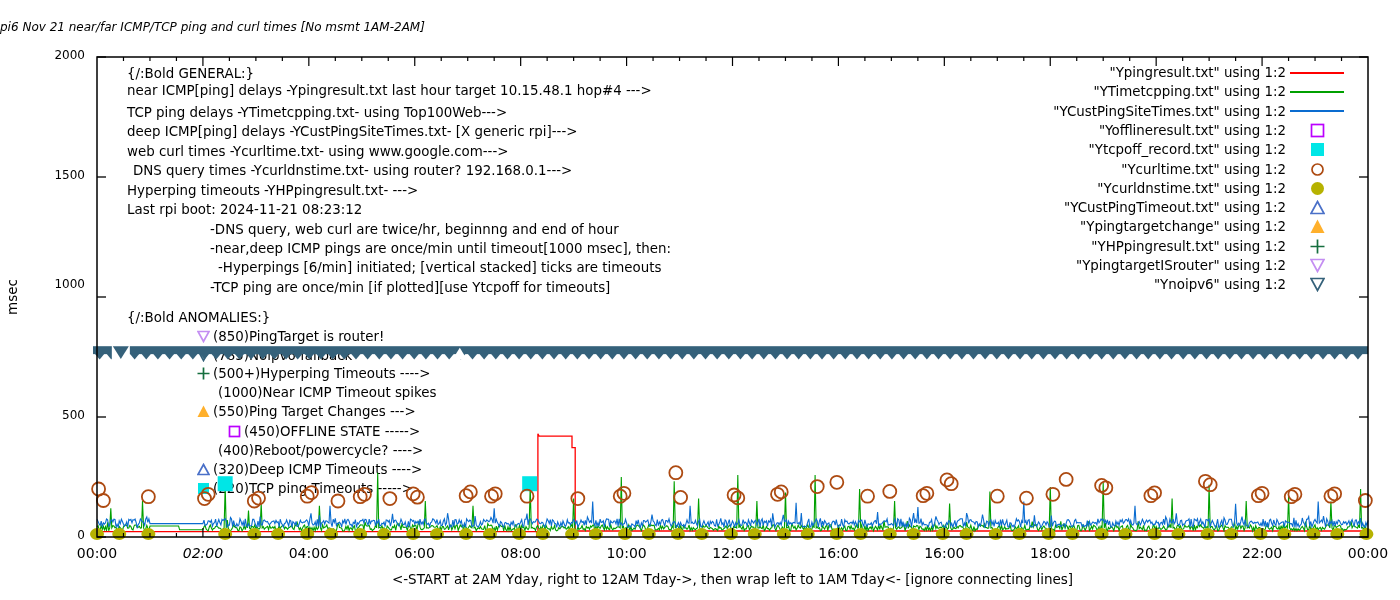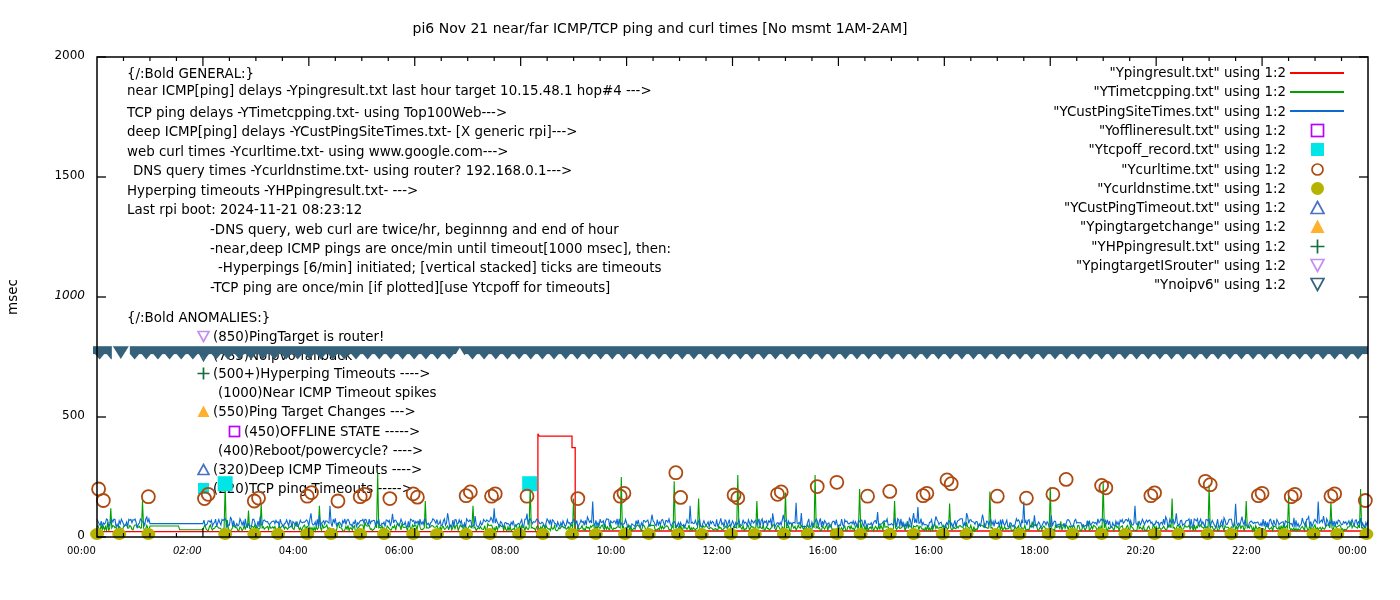--- a/index.html
+++ b/index.html
@@ -1,35 +1,36 @@
 <!DOCTYPE html>
 <html><head>
 <meta charset="utf-8">
 <style>
   html,body{margin:0;padding:0;background:#fff;}
   body{font-family:"DejaVu Sans",sans-serif;color:#000;}
   .screen{position:relative;width:1400px;height:600px;background:#fff;overflow:hidden;}
-  .title{position:absolute;top:20px;left:0;width:1320px;text-align:center;font-size:14px;z-index:3;}
+  .title{position:absolute;top:20px;left:0;width:1320px;font-size:12px;z-index:3;font-style:italic;}
   .xlabel{position:absolute;top:571px;left:97px;width:1271px;text-align:center;font-size:13.5px;z-index:3;}
   .ylabel{position:absolute;top:289px;left:-43px;width:110px;text-align:center;font-size:13.5px;transform:rotate(-90deg);z-index:3;}
   .ann{position:absolute;font-size:13.4px;line-height:15px;white-space:pre;z-index:1;}
   .ann svg{vertical-align:-2px;margin-right:3px;}
   #plot{position:absolute;top:0;left:0;z-index:2;}
   .ytick{position:absolute;left:25px;width:60px;text-align:right;font-size:12px;z-index:3;}
-  .xtick{position:absolute;top:545px;width:60px;text-align:left;font-size:10px;z-index:3;}
+  .xtick{position:absolute;top:545px;width:60px;text-align:center;font-size:14px;z-index:3;}
   .lg-row{position:absolute;right:52px;height:19px;display:flex;align-items:center;z-index:3;}
   .lg-label{font-size:13.4px;white-space:pre;}
   .lg-marker{width:62px;display:flex;justify-content:center;align-items:center;}
 </style>
 </head>
 <body>
 
 <div class="screen">
   <div class="title">pi6 Nov 21  near/far ICMP/TCP ping and curl times [No msmt 1AM-2AM]</div>
   <div class="ylabel">msec</div>
+  <div class="xlabel">&lt;-START at 2AM Yday, right to 12AM Tday-&gt;, then wrap left to 1AM Tday&lt;- [ignore connecting lines]</div>
   <div id="annotations">
       <div class="ann" style="left: 127px; top: 66px;"><span>{/:Bold GENERAL:}</span></div>
       <div class="ann" style="left: 127px; top: 83px;"><span>near ICMP[ping] delays -Ypingresult.txt last hour target 10.15.48.1 hop#4 ---&gt;</span></div>
       <div class="ann" style="left: 127px; top: 105px;"><span>TCP ping delays -YTimetcpping.txt- using Top100Web---&gt;</span></div>
       <div class="ann" style="left: 127px; top: 124px;"><span>deep ICMP[ping] delays -YCustPingSiteTimes.txt- [X generic rpi]---&gt;</span></div>
       <div class="ann" style="left: 127px; top: 144px;"><span>web curl times -Ycurltime.txt- using www.google.com---&gt;</span></div>
       <div class="ann" style="left: 133px; top: 163px;"><span>DNS query times -Ycurldnstime.txt- using router? 192.168.0.1---&gt;</span></div>
       <div class="ann" style="left: 127px; top: 183px;"><span>Hyperping timeouts -YHPpingresult.txt- ---&gt;</span></div>
       <div class="ann" style="left: 127px; top: 202px;"><span>Last rpi boot: 2024-11-21 08:23:12</span></div>
       <div class="ann" style="left: 210px; top: 222px;"><span>-DNS query, web curl are twice/hr, beginnng and end of hour</span></div>
@@ -404,21 +405,21 @@
         <line x1="1288.5625" y1="57" x2="1288.5625" y2="61" stroke="#000" stroke-width="1.2"></line>
         <line x1="1315.0416666666667" y1="537" x2="1315.0416666666667" y2="533" stroke="#000" stroke-width="1.2"></line>
         <line x1="1315.0416666666667" y1="57" x2="1315.0416666666667" y2="61" stroke="#000" stroke-width="1.2"></line>
         <line x1="1341.5208333333333" y1="537" x2="1341.5208333333333" y2="533" stroke="#000" stroke-width="1.2"></line>
         <line x1="1341.5208333333333" y1="57" x2="1341.5208333333333" y2="61" stroke="#000" stroke-width="1.2"></line>
       </g>
     </svg>
   <div id="yticks">
       <div class="ytick" style="top: 528px;">0</div>
       <div class="ytick" style="top: 408px;">500</div>
-      <div class="ytick" style="top: 288px; font-style: italic;">1000</div>
+      <div class="ytick" style="top: 277px;">1000</div>
       <div class="ytick" style="top: 168px;">1500</div>
       <div class="ytick" style="top: 48px;">2000</div>
     </div>
   <div id="xticks">
       <div class="xtick" style="left: 67px;">00:00</div>
       <div class="xtick" style="left: 172.917px; font-style: italic;">02:00</div>
       <div class="xtick" style="left: 278.833px;">04:00</div>
       <div class="xtick" style="left: 384.75px;">06:00</div>
       <div class="xtick" style="left: 490.667px;">08:00</div>
       <div class="xtick" style="left: 596.583px;">10:00</div>

